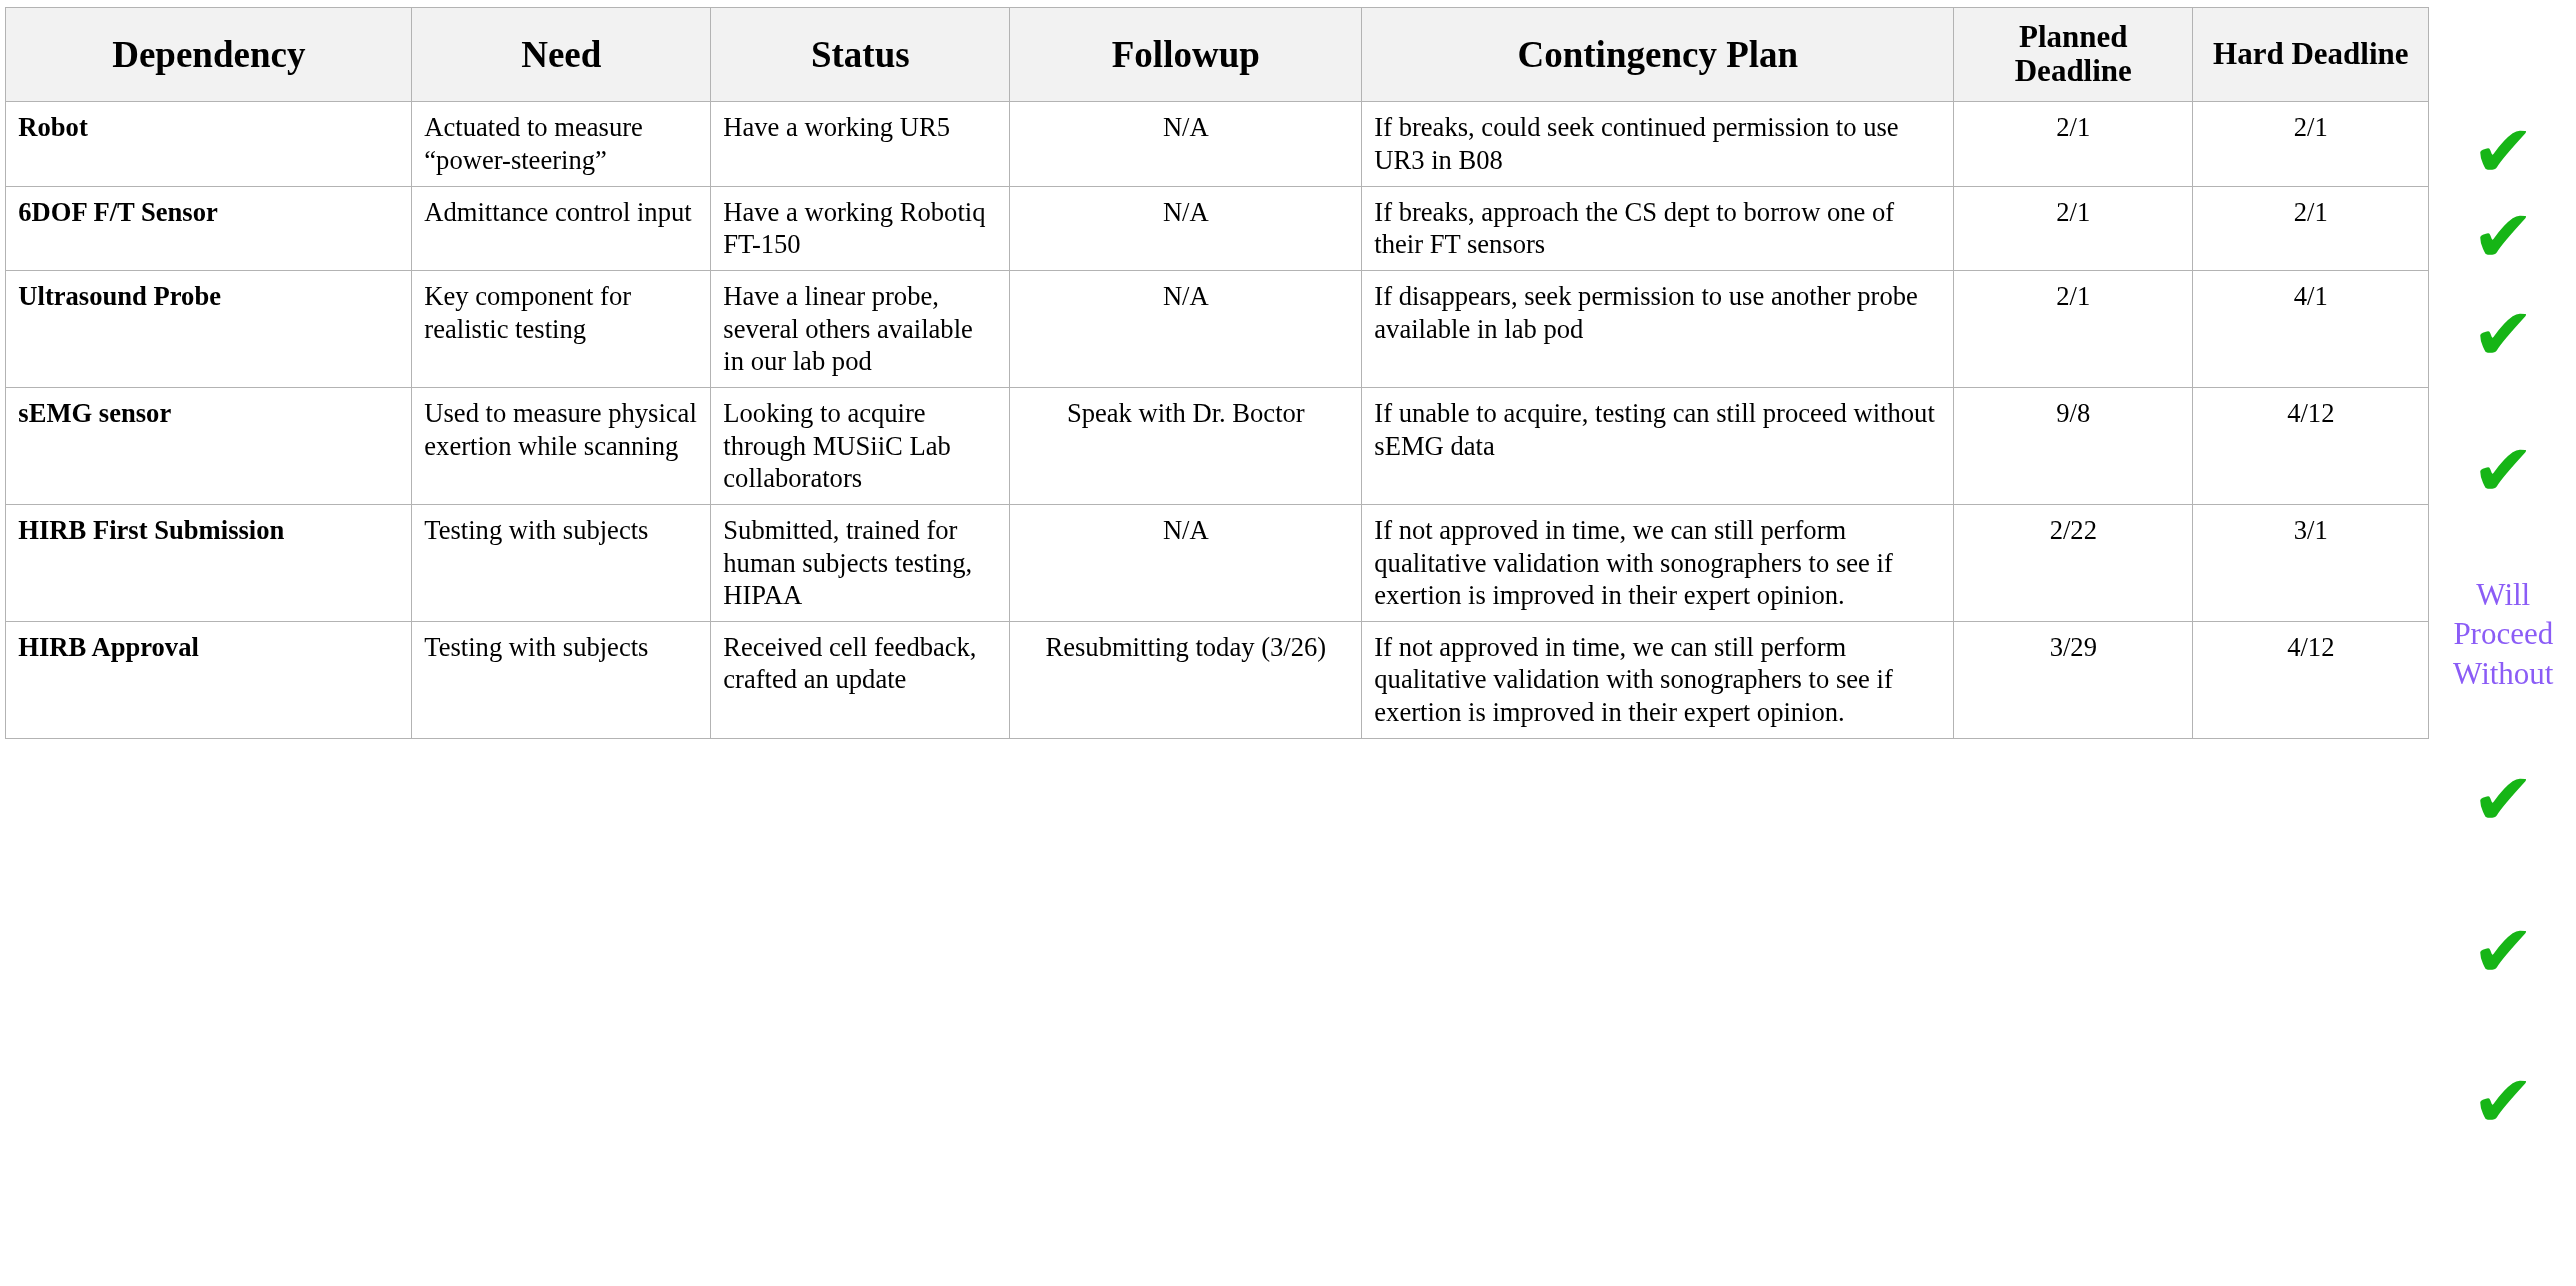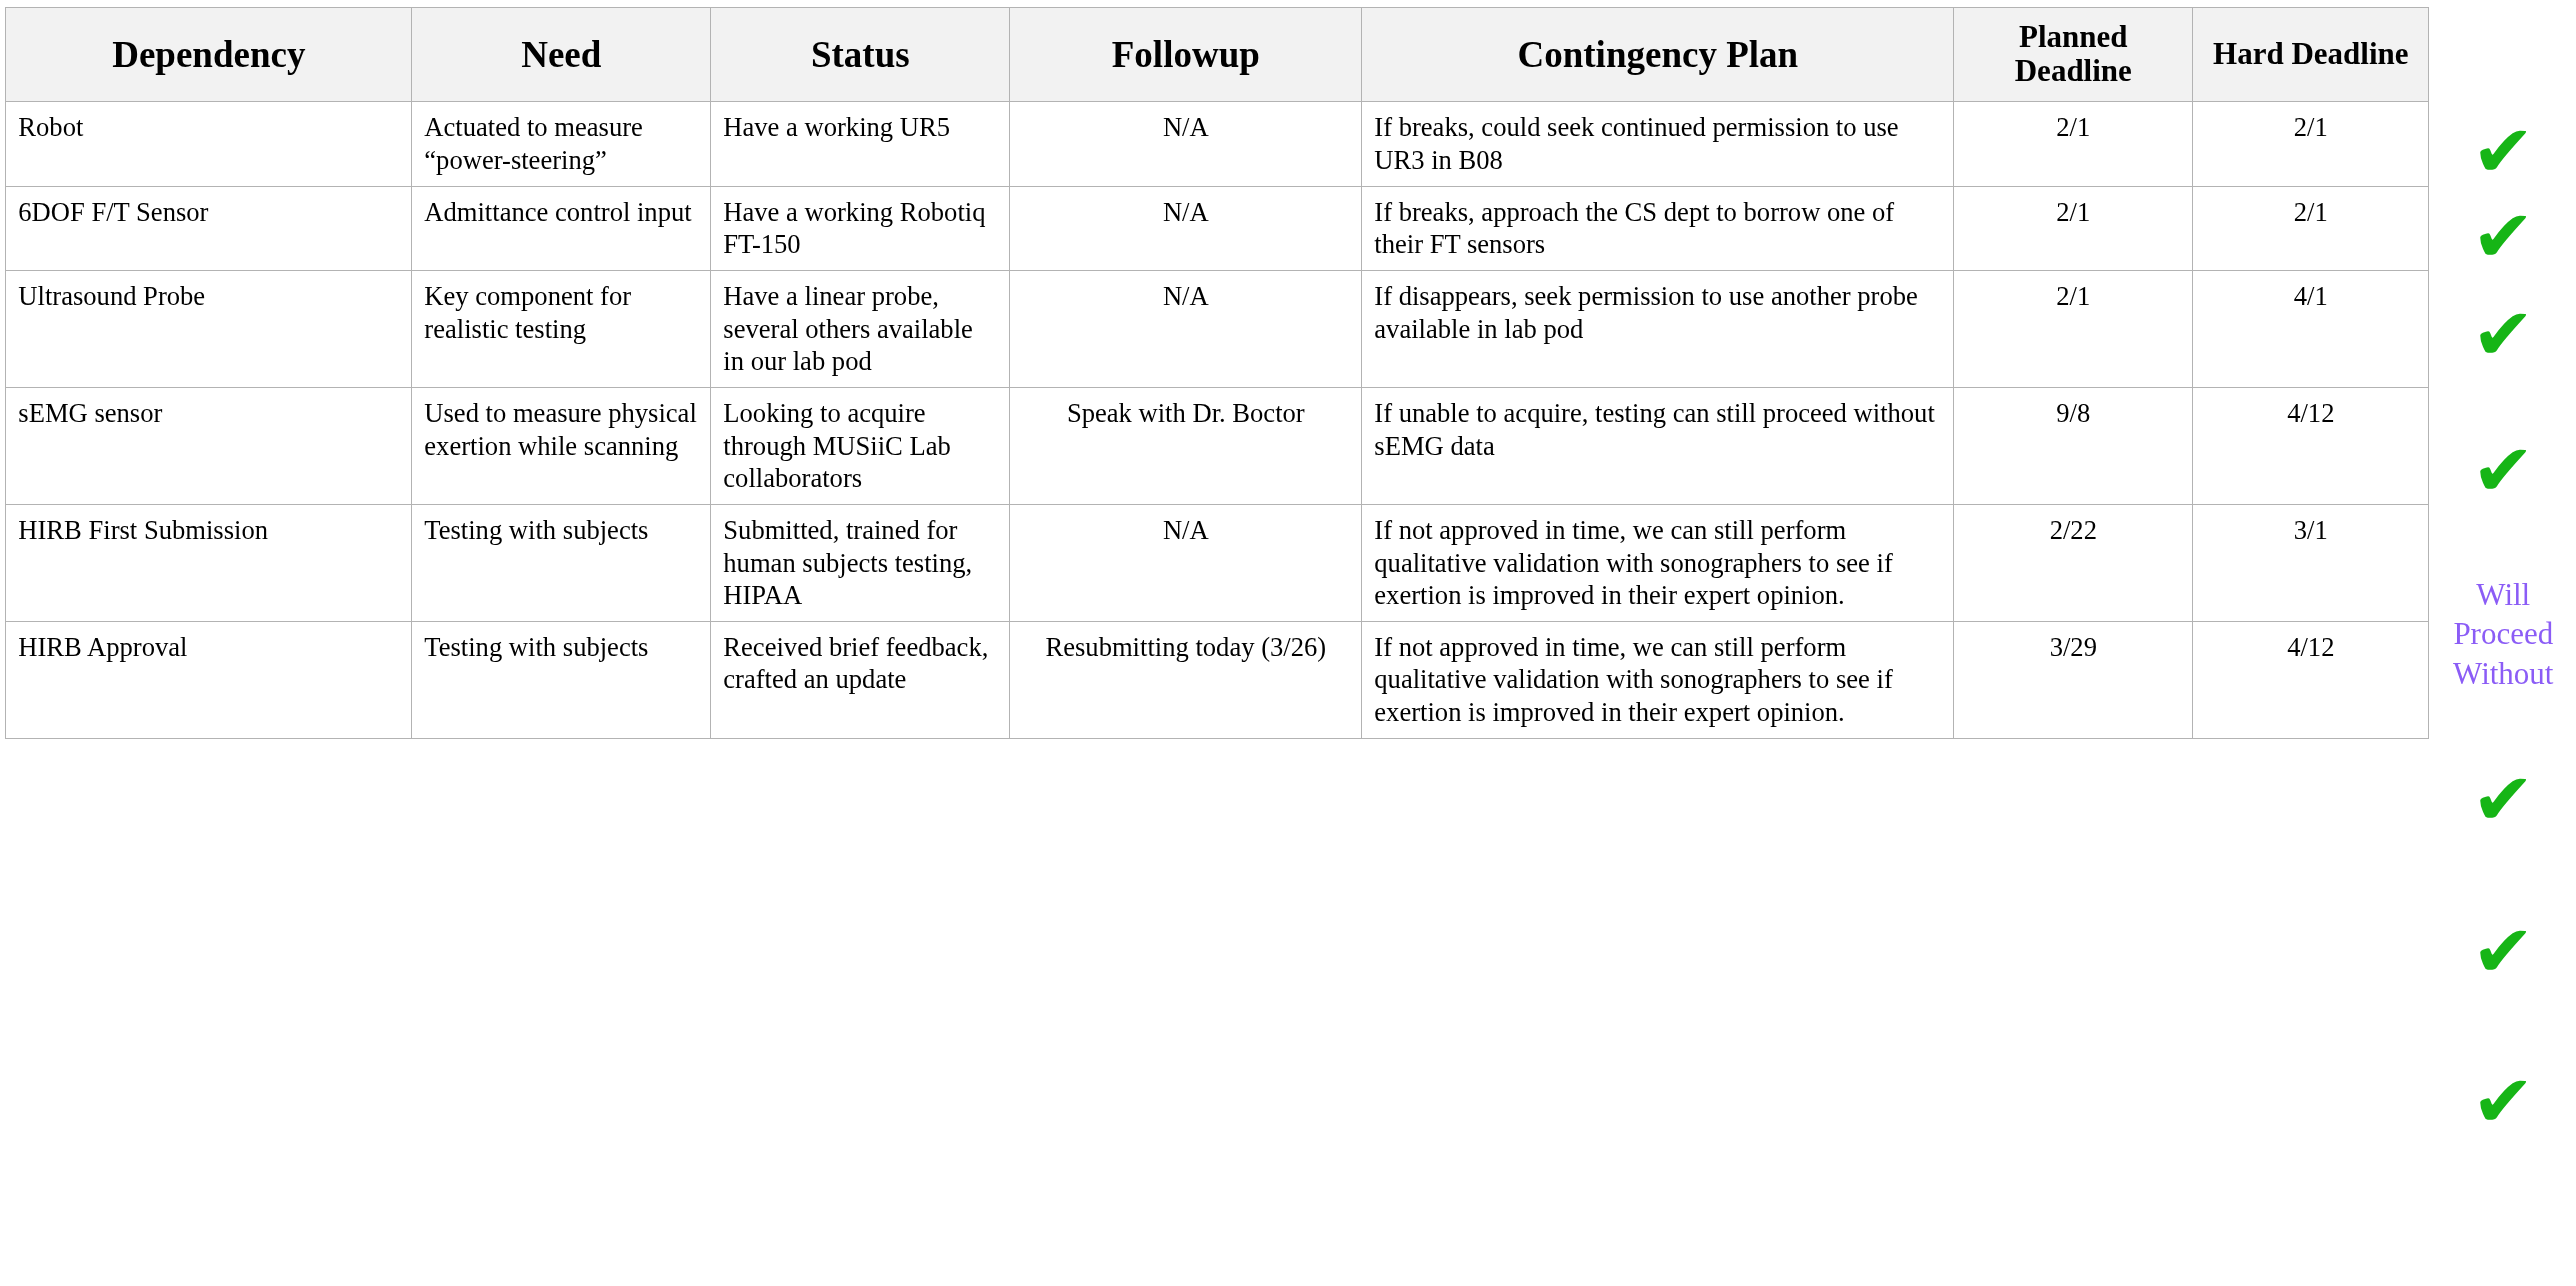--- a/index.html
+++ b/index.html
@@ -51,21 +51,21 @@
     text-align: center;
     vertical-align: middle;
     font-size: 37px;
     line-height: 1.12;
     padding: 12px 6.6px;
   }
   table.deps thead th.small-head {
     font-size: 31px;
   }
   td.dep {
-    font-weight: normal;
+    font-weight: bold;
     font-size: 31px;
     vertical-align: middle;
     line-height: 1.2;
     padding-left: 16px;
   }
   td.center {
     text-align: center;
     vertical-align: middle;
   }
   td.date {
@@ -171,21 +171,21 @@
           <td>Testing with subjects</td>
           <td>Submitted, trained for human subjects testing, HIPAA</td>
           <td class="center">N/A</td>
           <td>If not approved in time, we can still perform qualitative validation with sonographers to see if exertion is improved in their expert opinion.</td>
           <td class="date">2/22</td>
           <td class="date">3/1</td>
         </tr>
         <tr>
           <td class="dep">HIRB Approval</td>
           <td>Testing with subjects</td>
-          <td>Received brief feedback, crafted an update</td>
+          <td>Received cell feedback, crafted an update</td>
           <td class="center">Resubmitting today (3/26)</td>
           <td>If not approved in time, we can still perform qualitative validation with sonographers to see if exertion is improved in their expert opinion.</td>
           <td class="date">3/29</td>
           <td class="date">4/12</td>
         </tr>
       </tbody>
     </table>
 
     <div class="status-rail">
       <div class="status-cell hdr-spacer" style="height:98px"></div>

